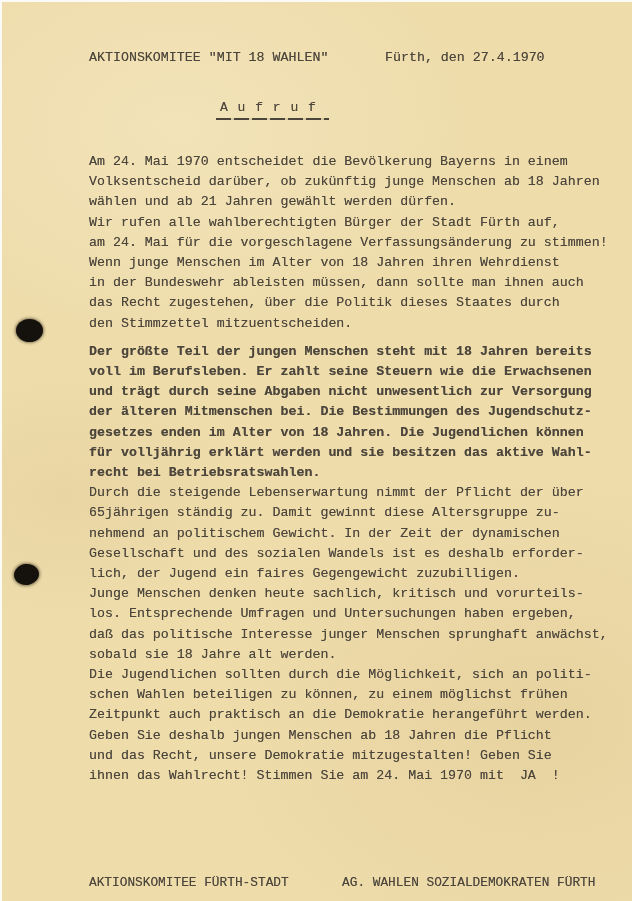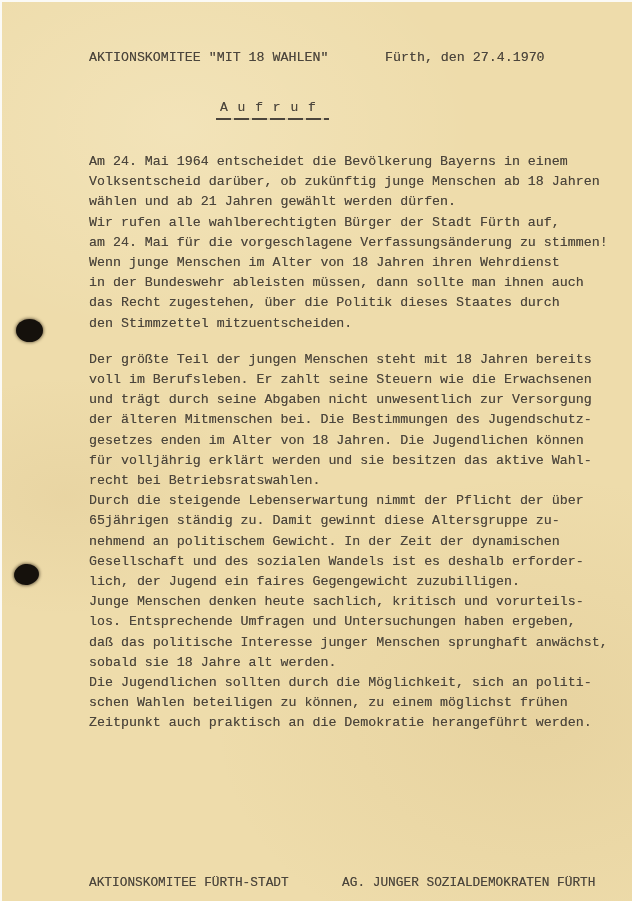--- a/index.html
+++ b/index.html
@@ -32,21 +32,21 @@
     font-size:13px;letter-spacing:1px;white-space:pre;display:inline-block;
     padding:0 4px 5px 0;position:relative;
   }
   .title::after{
     content:"";position:absolute;left:-4px;right:-8px;bottom:0;height:2px;
     background:repeating-linear-gradient(90deg,#4b453c 0 15px,rgba(75,69,60,0.15) 15px 18px);
   }
   .body-text{position:absolute;top:150px;left:87px;width:540px;font-size:13.3px;line-height:20.2px;}
   .para{white-space:pre;margin:0 0 0 0;}
   .para.gap{margin-top:0;}
-  .para.no-gap{margin-top:16px;}
+  .para.no-gap{margin-top:8px;font-weight:bold;}
   .signatories{position:absolute;top:846px;left:87px;right:18px;display:flex;font-size:12.8px;line-height:14.2px;}
   .sig-col{white-space:pre;}
   .sig-col.left{width:254px;}
   .sig-col.right{width:273px;}
   .sig-line{display:block;}
   .punch-hole{position:absolute;background:#15110c;border-radius:50%;box-shadow:0 0 3px 1px rgba(40,30,15,0.55);}
   .punch-hole.h1{left:14px;top:317px;width:27px;height:23px;}
   .punch-hole.h2{left:12px;top:562px;width:25px;height:21px;transform:rotate(-8deg);}
   .edge-top{position:absolute;top:0;left:0;width:632px;height:2px;background:#fbfaf6;}
   .edge-left{position:absolute;top:0;left:0;width:2px;height:901px;background:#fbfaf6;}
@@ -59,21 +59,21 @@
   <div class="header-row ink">
     <span class="committee">AKTIONSKOMITEE "MIT 18 WAHLEN"</span>
     <span class="dateline">Fürth, den 27.4.1970</span>
   </div>
 
   <div class="title-wrap">
     <span class="title ink">A u f r u f</span>
   </div>
 
   <div class="body-text ink">
-    <div class="para">Am 24. Mai 1964 entscheidet die Bevölkerung Bayerns in einem
+    <div class="para">Am 24. Mai 1970 entscheidet die Bevölkerung Bayerns in einem
 Volksentscheid darüber, ob zukünftig junge Menschen ab 18 Jahren
 wählen und ab 21 Jahren gewählt werden dürfen.</div>
     <div class="para gap">Wir rufen alle wahlberechtigten Bürger der Stadt Fürth auf,
 am 24. Mai für die vorgeschlagene Verfassungsänderung zu stimmen!
 Wenn junge Menschen im Alter von 18 Jahren ihren Wehrdienst
 in der Bundeswehr ableisten müssen, dann sollte man ihnen auch
 das Recht zugestehen, über die Politik dieses Staates durch
 den Stimmzettel mitzuentscheiden.</div>
     <div class="para no-gap">Der größte Teil der jungen Menschen steht mit 18 Jahren bereits
 voll im Berufsleben. Er zahlt seine Steuern wie die Erwachsenen
@@ -87,31 +87,34 @@
 nehmend an politischem Gewicht. In der Zeit der dynamischen
 Gesellschaft und des sozialen Wandels ist es deshalb erforder-
 lich, der Jugend ein faires Gegengewicht zuzubilligen.</div>
     <div class="para gap">Junge Menschen denken heute sachlich, kritisch und vorurteils-
 los. Entsprechende Umfragen und Untersuchungen haben ergeben,
 daß das politische Interesse junger Menschen sprunghaft anwächst,
 sobald sie 18 Jahre alt werden.
 Die Jugendlichen sollten durch die Möglichkeit, sich an politi-
 schen Wahlen beteiligen zu können, zu einem möglichst frühen
 Zeitpunkt auch praktisch an die Demokratie herangeführt werden.</div>
+    <div class="para gap">Geben Sie deshalb jungen Menschen ab 18 Jahren die Pflicht
+und das Recht, unsere Demokratie mitzugestalten! Geben Sie
+ihnen das Wahlrecht! Stimmen Sie am 24. Mai 1970 mit  JA  !</div>
   </div>
 
   <div class="signatories ink">
     <div class="sig-col left">
       <span class="sig-line">AKTIONSKOMITEE FÜRTH-STADT</span>
       
       
       
     </div>
     <div class="sig-col right">
-      <span class="sig-line">AG. JUNGER SOZIALDEMOKRATEN FÜRTH</span>
+      <span class="sig-line">AG. WAHLEN SOZIALDEMOKRATEN FÜRTH</span>
       
       
       
     </div>
   </div>
 
   <div class="punch-hole h1"></div>
   <div class="punch-hole h2"></div>
 </div>
 

